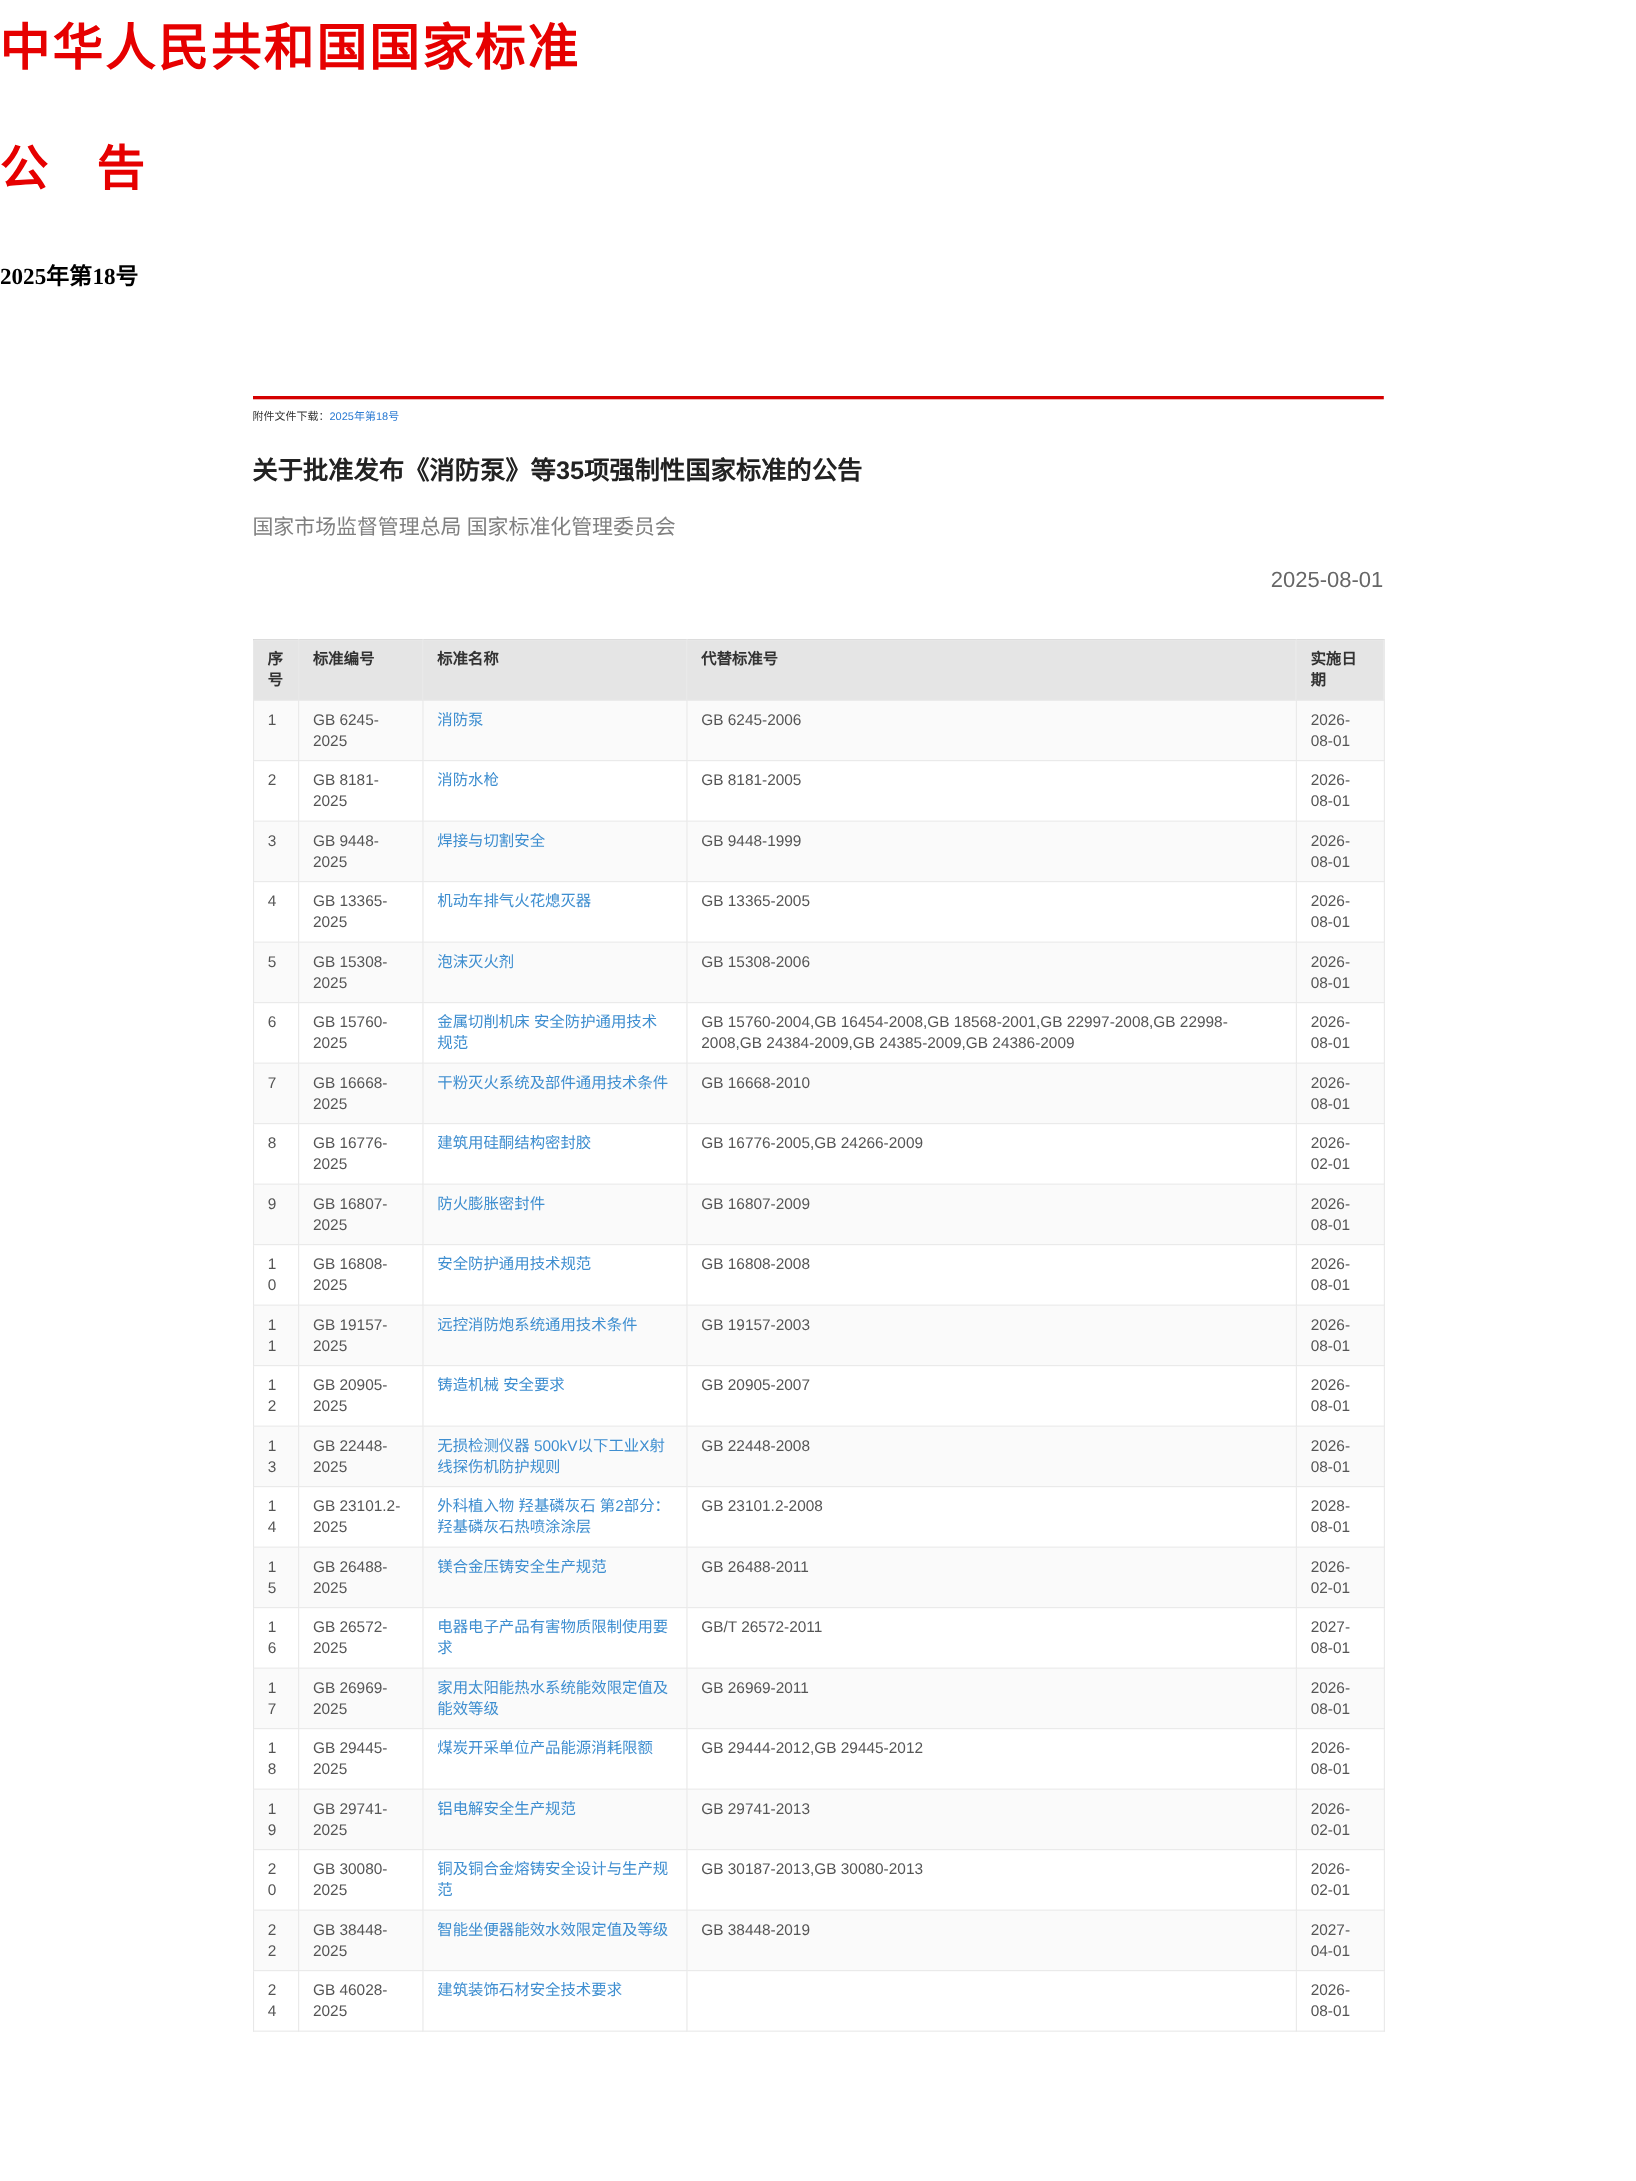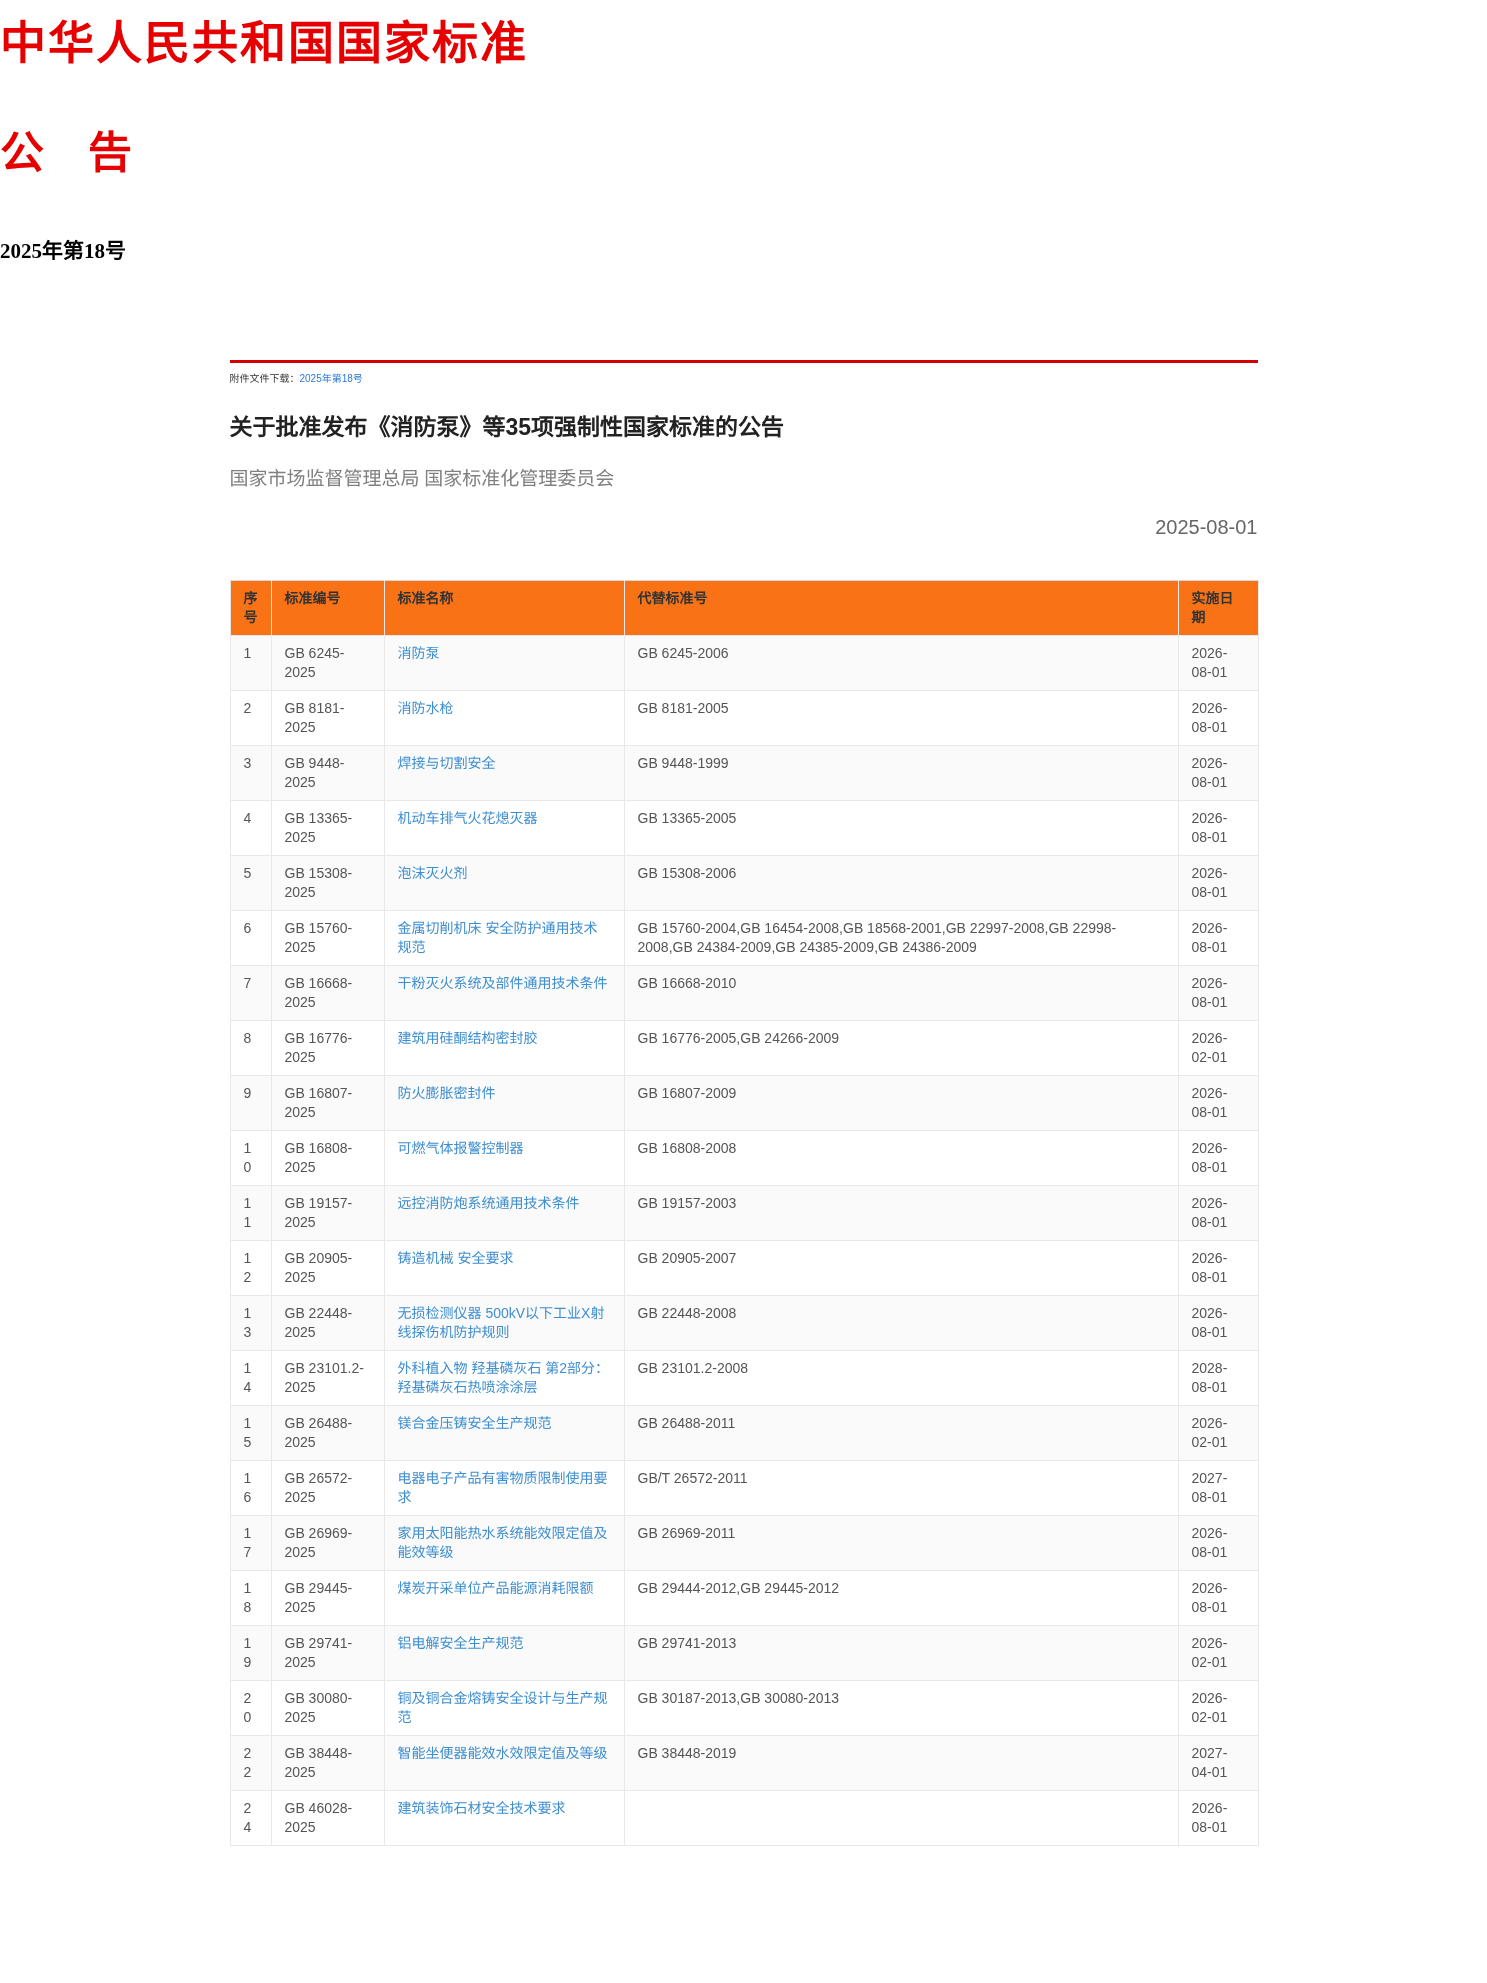--- a/index.html
+++ b/index.html
@@ -97,21 +97,21 @@
     border:1px solid #e8e8e8;
     padding:8px 13px;
     line-height:19px;
     text-align:left;
     vertical-align:top;
     word-break:break-word;
   }
   .std-table thead th{
     font-weight:bold;
     color:#333;
-    background:#f97316;
+    background:#e5e5e5;
     border-top:1px solid #d9d9d9;
   }
   .std-table td{color:#555;}
   .std-table tbody tr:nth-child(odd) td{background:#fafafa;}
   .std-table tbody tr:nth-child(even) td{background:#ffffff;}
   .std-table a.name-link{
     color:var(--table-link-blue);
     text-decoration:none;
     cursor:pointer;
   }
@@ -222,21 +222,21 @@
         <tr>
           <td>9</td>
           <td>GB 16807-2025</td>
           <td><a class="name-link">防火膨胀密封件</a></td>
           <td>GB 16807-2009</td>
           <td>2026-08-01</td>
         </tr>
         <tr>
           <td>10</td>
           <td>GB 16808-2025</td>
-          <td><a class="name-link">可燃气体报警控制器</a></td>
+          <td><a class="name-link">安全防护通用技术规范</a></td>
           <td>GB 16808-2008</td>
           <td>2026-08-01</td>
         </tr>
         <tr>
           <td>11</td>
           <td>GB 19157-2025</td>
           <td><a class="name-link">远控消防炮系统通用技术条件</a></td>
           <td>GB 19157-2003</td>
           <td>2026-08-01</td>
         </tr>

